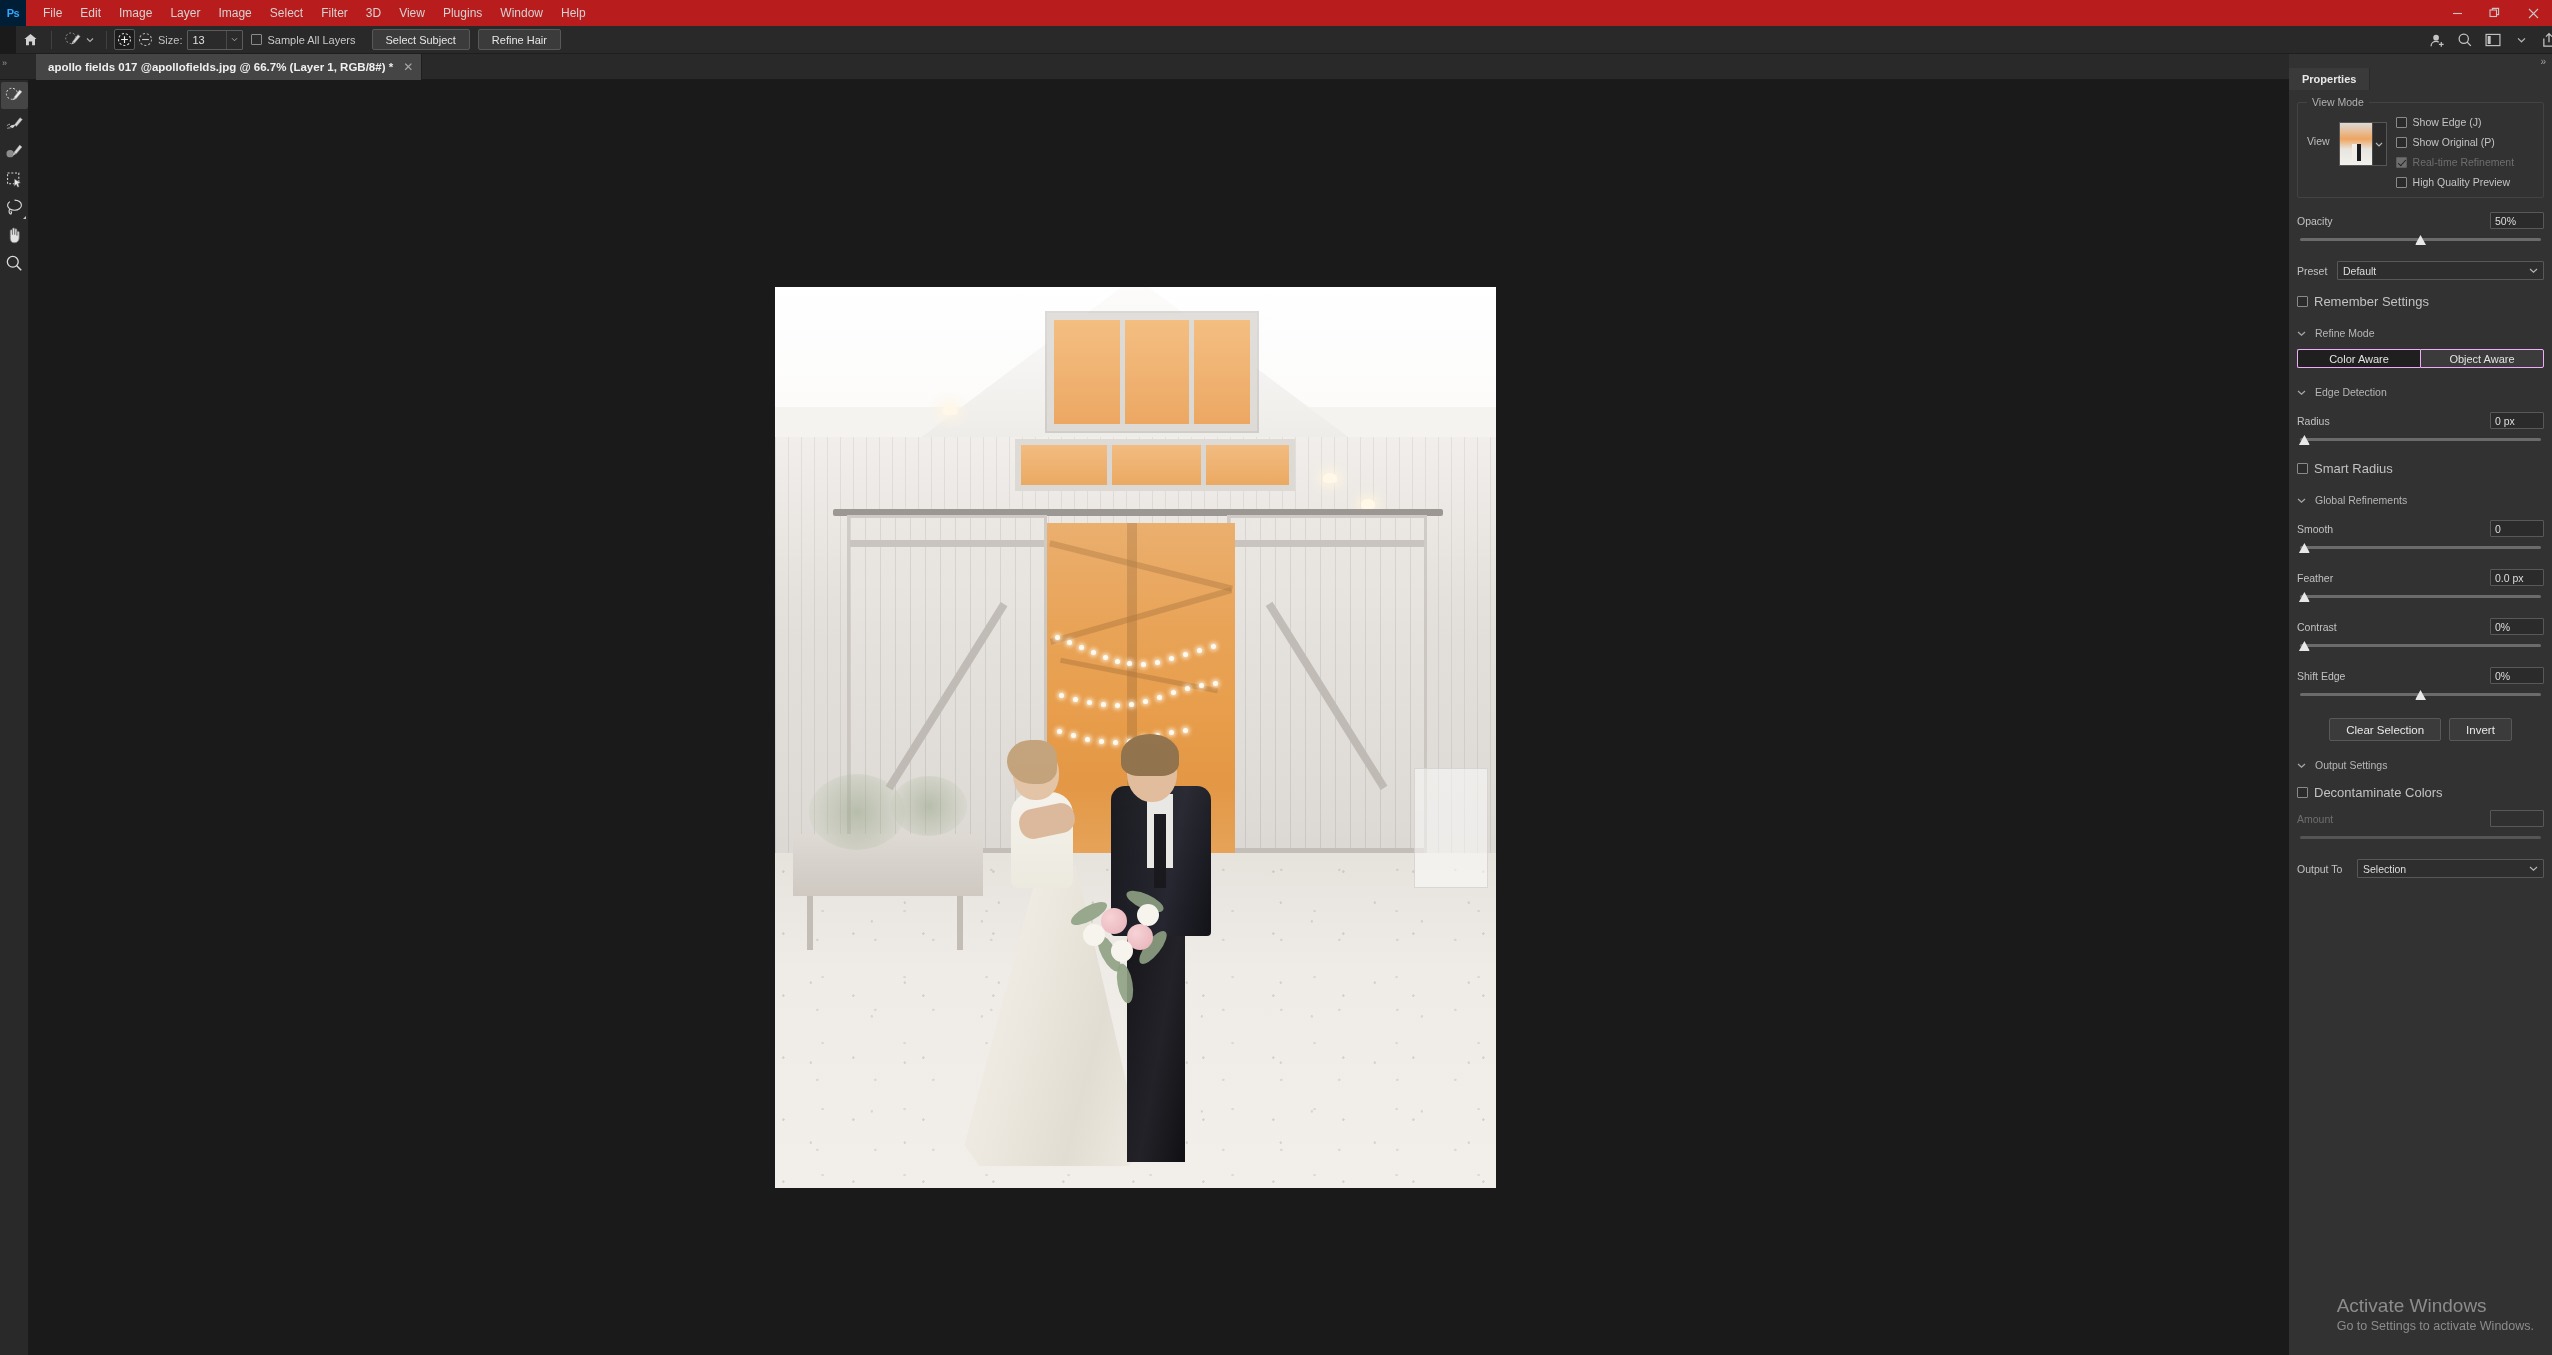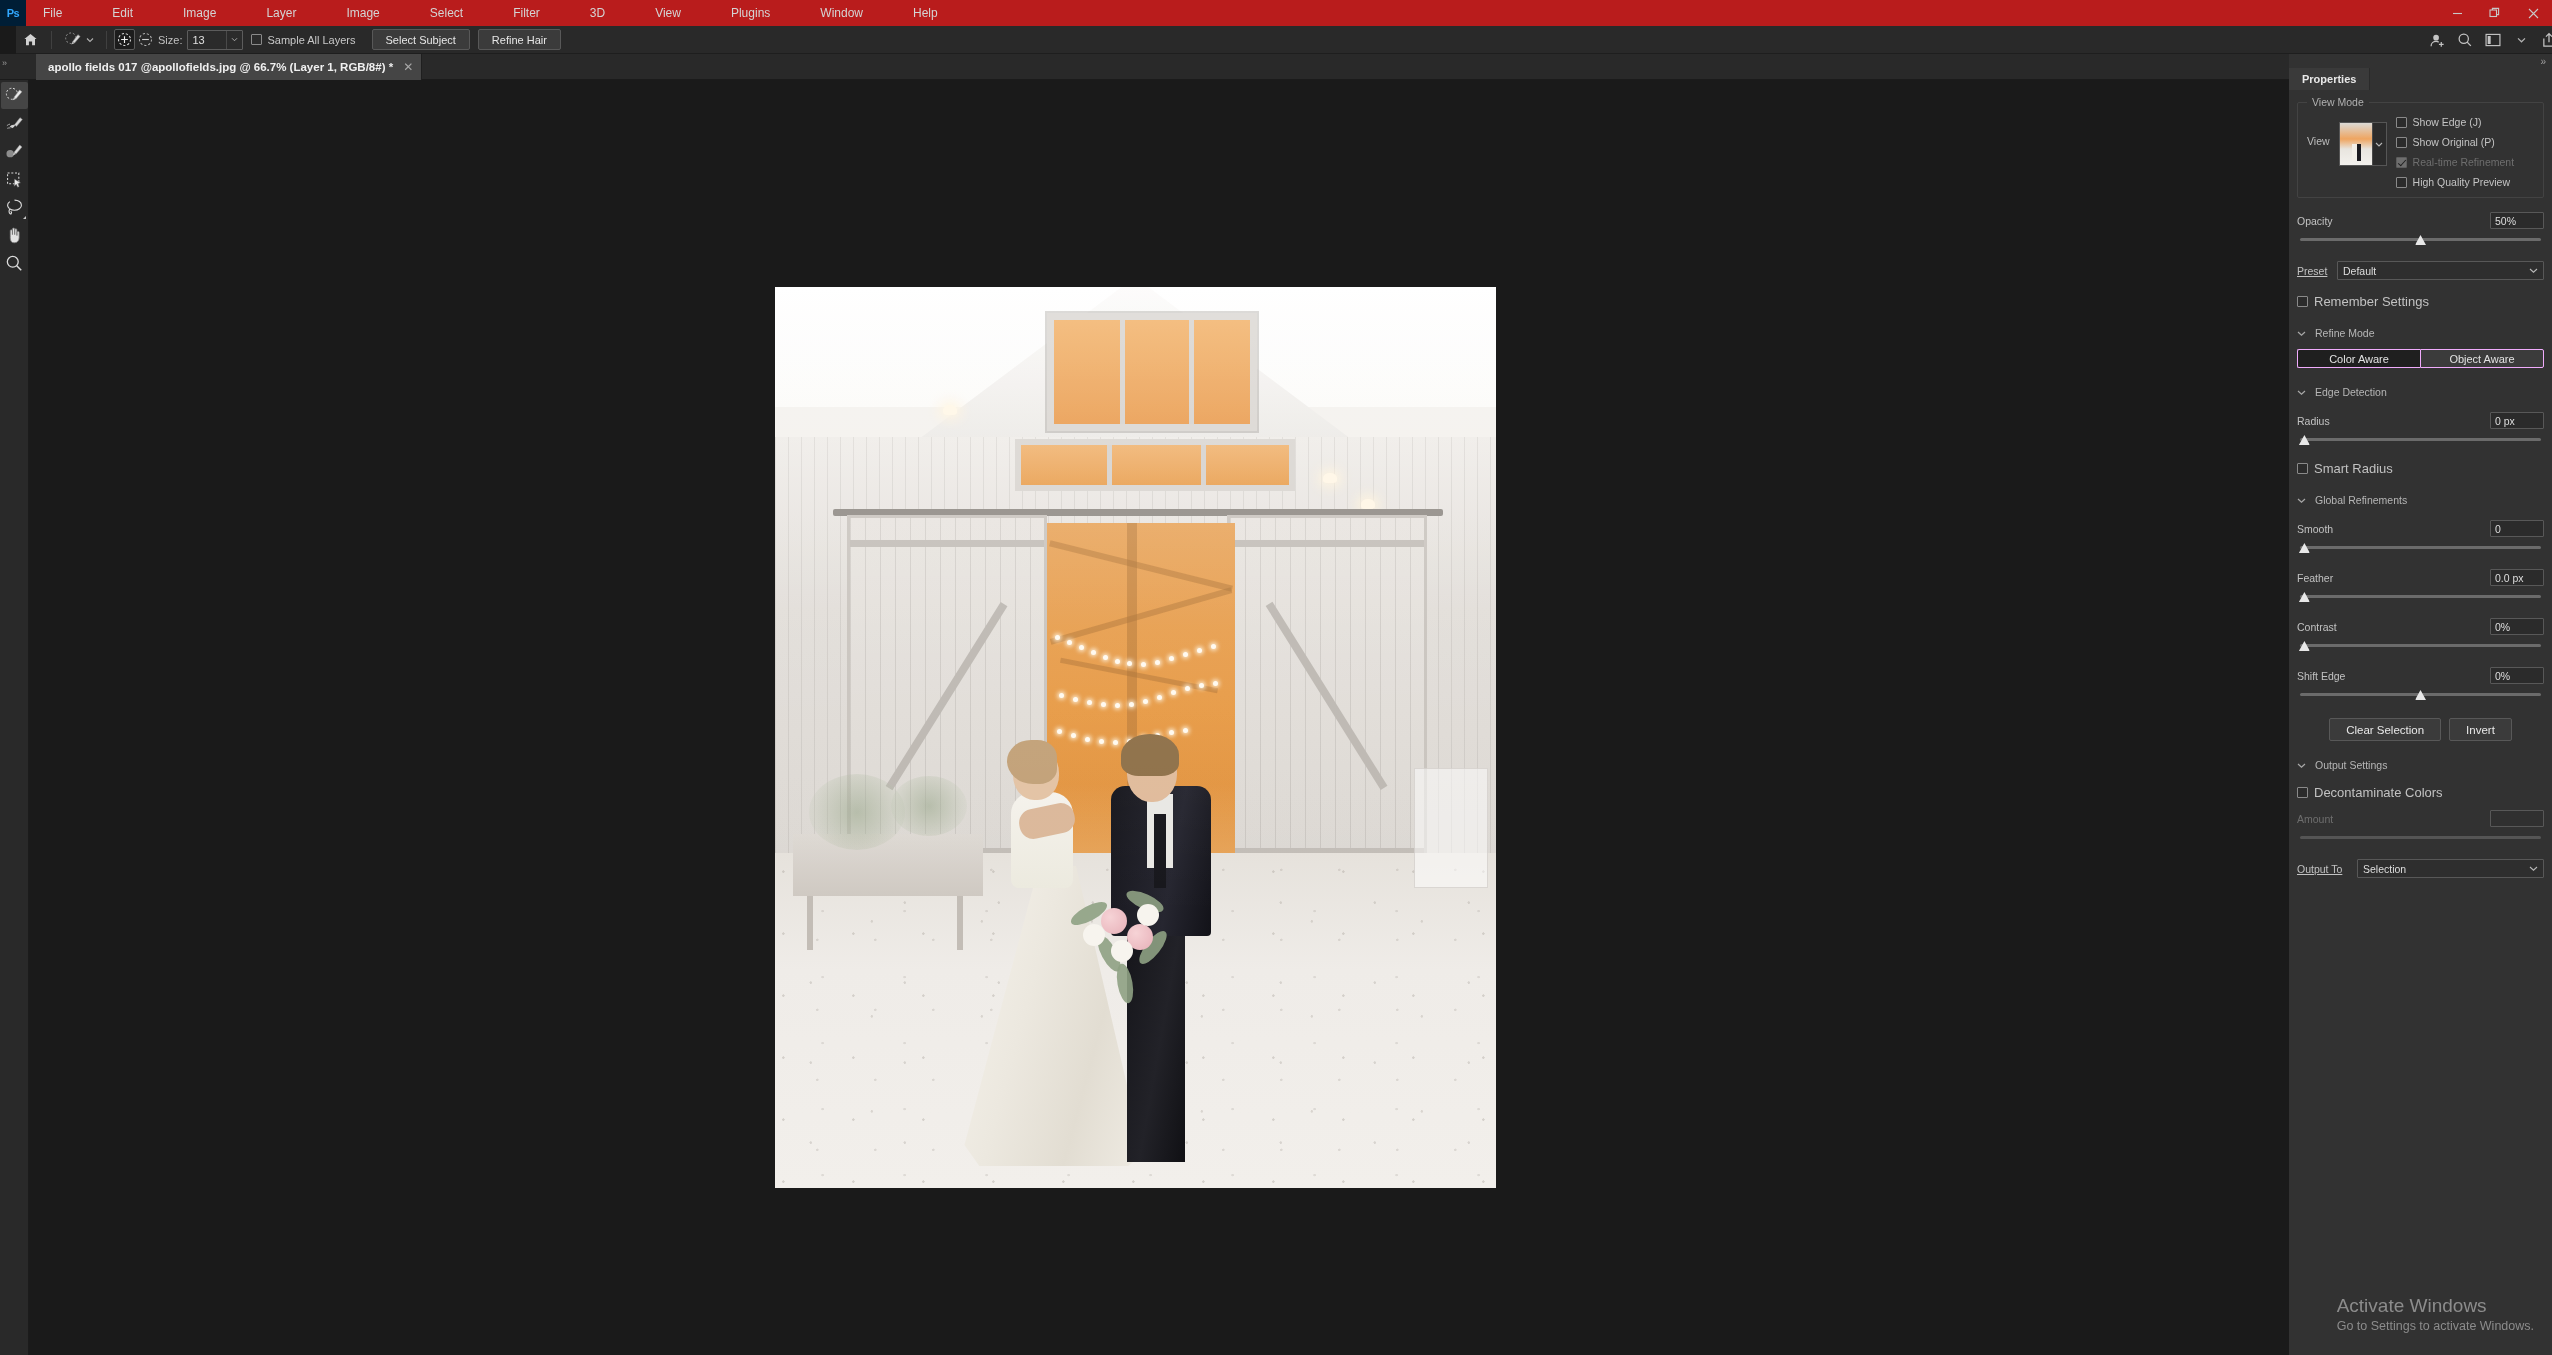--- a/index.html
+++ b/index.html
@@ -17,21 +17,21 @@
   .menubar {
     position: absolute; left: 0; top: 0; width: 2552px; height: 26px;
     background: #b91c1c; display: flex; align-items: center;
   }
   .ps-logo {
     width: 26px; height: 26px; background: #001e36;
     color: #31a8ff; font-size: 11px; font-weight: bold;
     display: flex; align-items: center; justify-content: center;
     letter-spacing: -0.5px;
   }
-  .menu-items { display: flex; align-items: flex-end; margin-left: 8px; gap: 32px; }
+  .menu-items { display: flex; align-items: flex-end; margin-left: 8px; }
   .menu-item {
     color: #d4d4d4; font-size: 12px; padding: 4px 9px; cursor: default;
     white-space: nowrap;
   }
   .win-controls {
     position: absolute; right: 0; top: 0; height: 26px;
     display: flex; align-items: stretch;
   }
   .win-btn {
     width: 38px; display: flex; align-items: center; justify-content: center;
@@ -404,21 +404,21 @@
     background: #6b6b6b; border-radius: 2px;
   }
   .track.dim { background: #555; }
   .thumb {
     position: absolute; top: 0px; width: 11px; height: 10px;
     background: #e8e8e8; transform: translateX(-50%);
     clip-path: polygon(50% 0%, 100% 100%, 0% 100%);
   }
 
   .row-label-field { display: flex; align-items: center; gap: 8px; margin-top: 14px; }
-  .row-label-field .lbl { color: #c2c2c2; font-size: 10.5px; min-width: 32px; text-decoration: underline; }
+  .row-label-field .lbl { color: #c2c2c2; font-size: 10.5px; min-width: 32px; }
   .select-box {
     flex: 1; height: 19px; background: #2e2e2e; border: 1px solid #585858;
     color: #dedede; font-size: 10.5px; display: flex; align-items: center;
     padding: 0 5px; justify-content: space-between; border-radius: 1px;
   }
   .select-box .caret { color: #b6b6b6; font-size: 9px; }
 
   .check-row { display: flex; align-items: center; gap: 6px; margin-top: 14px; }
   .check-row span { color: #c2c2c2; font-size: 13px; }
 

